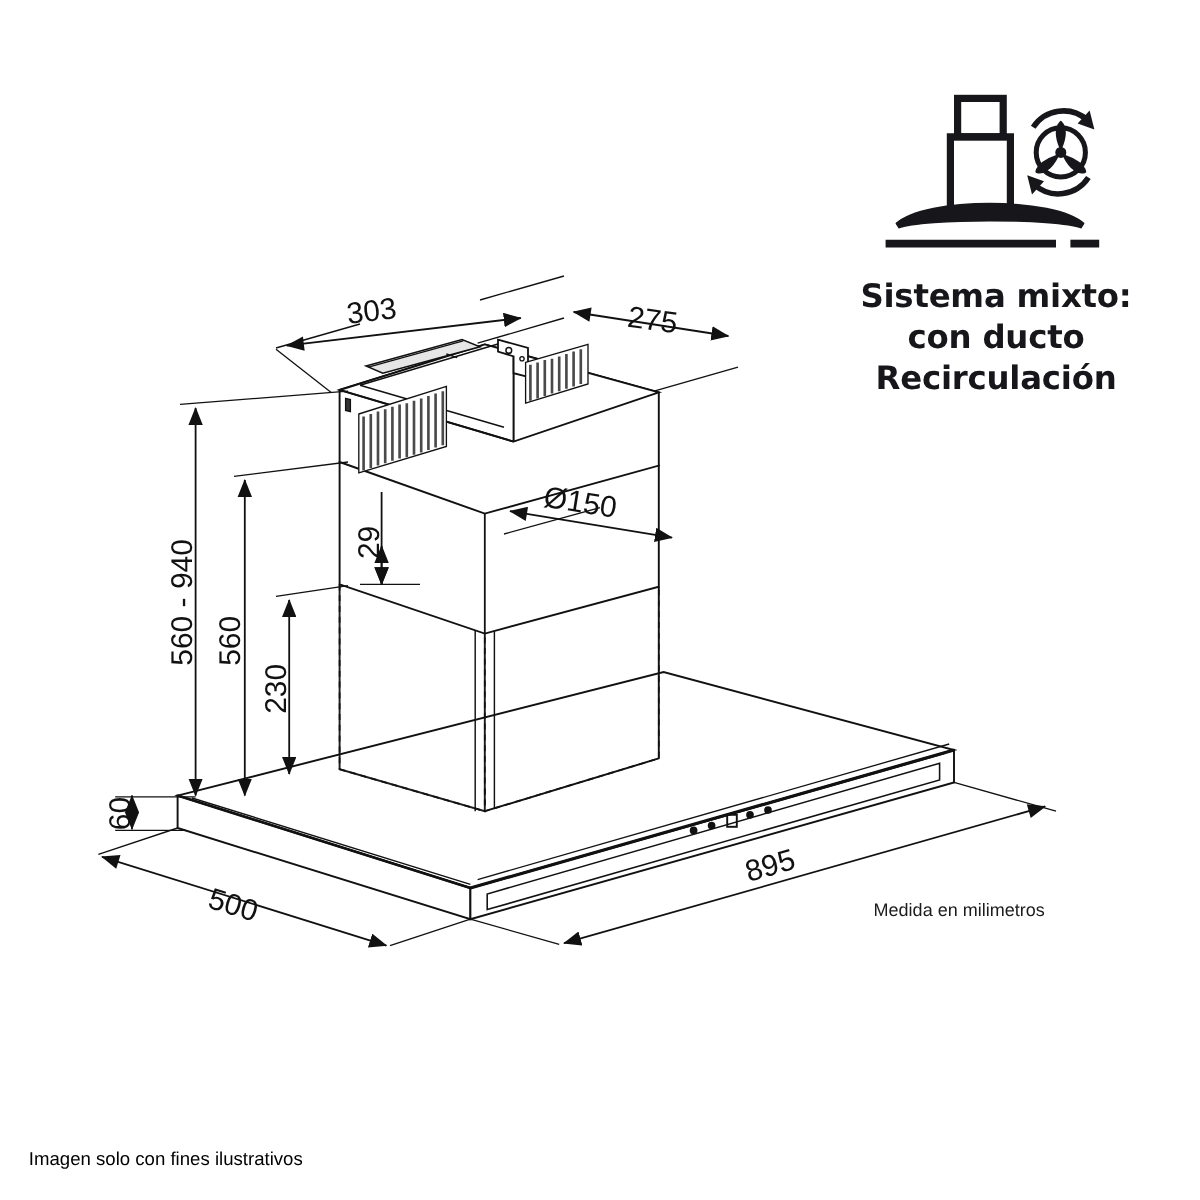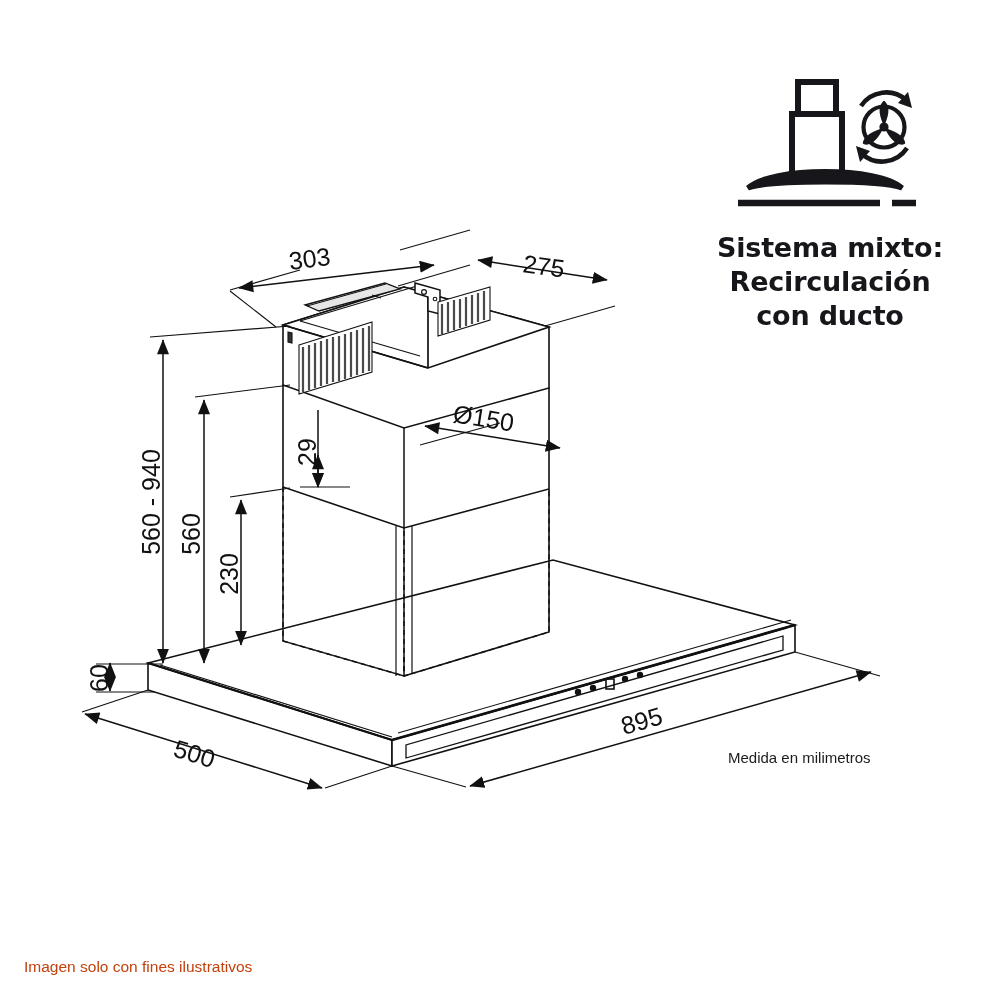--- a/index.html
+++ b/index.html
@@ -42,21 +42,21 @@
     letter-spacing: -0.2px;
     margin-top: 16px;
   }
   .legend-title span { display: block; }
   .footnote {
     position: absolute;
     left: 24px;
     top: 958px;
     font-family: "Liberation Sans", sans-serif;
     font-size: 15.5px;
-    color: #c2410c;
+    color: #000000;
   }
   .dim-text {
     font-family: "Liberation Sans", sans-serif;
     font-size: 25px;
     fill: #111111;
   }
   .note-text {
     font-family: "Liberation Sans", sans-serif;
     font-size: 15px;
     fill: #1c1c1c;
@@ -257,18 +257,18 @@
       <g stroke="#17171b" fill="none" stroke-width="4.6" stroke-linecap="butt">
         <path d="M131,36 A30,30 0 0 1 176,30"></path>
         <path d="M177,78 A30,30 0 0 1 132,84"></path>
       </g>
       <path d="M178,22 L182,38 L168,33 Z" fill="#17171b"></path>
       <path d="M130,92 L126,76 L140,81 Z" fill="#17171b"></path>
     </g>
   </svg>
   <div class="legend-title">
     <span>Sistema mixto:</span>
+    <span>con ducto</span>
     <span>Recirculación</span>
-    <span>con ducto</span>
   </div>
 </div>
 
 <div class="footnote">Imagen solo con fines ilustrativos</div>
 
 </body></html>

